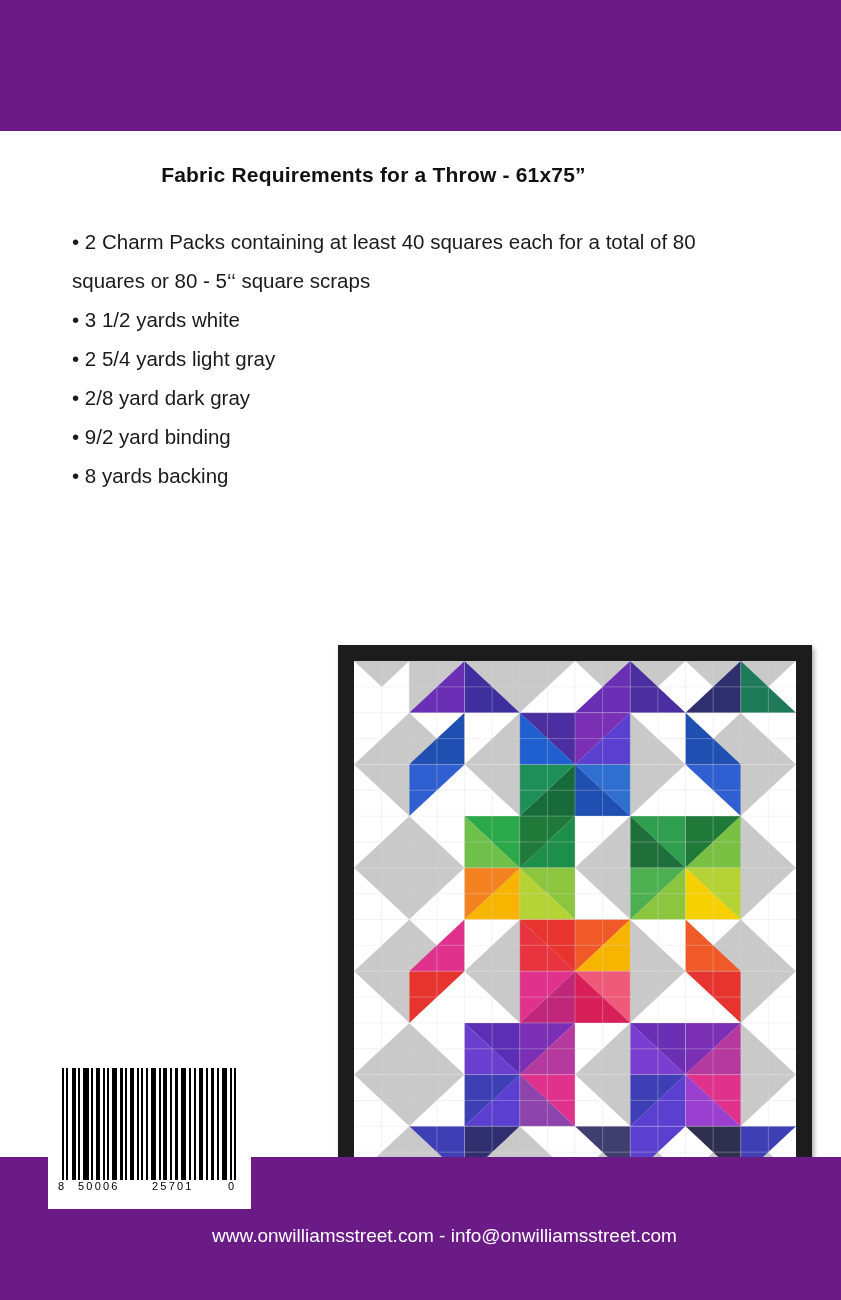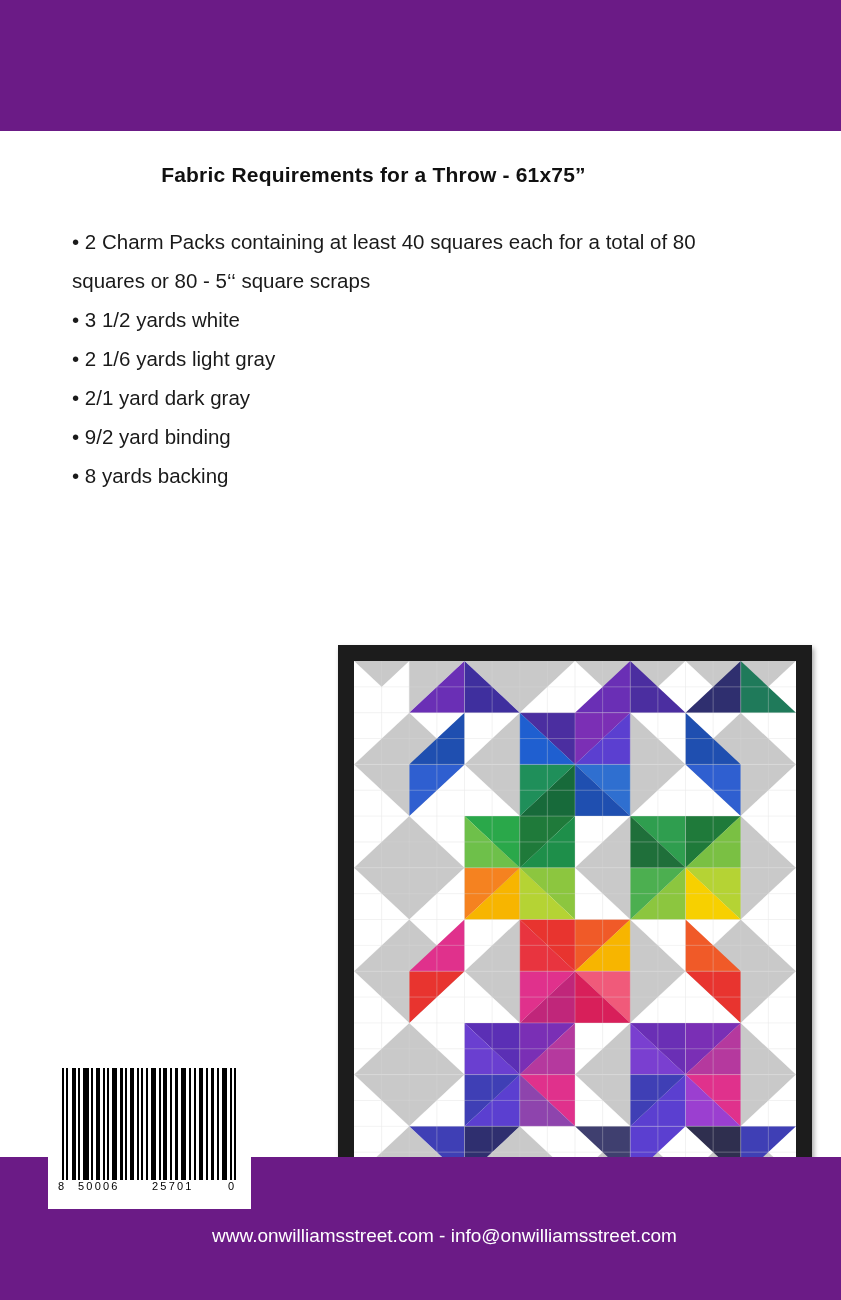--- a/index.html
+++ b/index.html
@@ -146,22 +146,22 @@
 
 <div class="page">
 
   <div class="band-top"></div>
 
   <div class="heading">Fabric Requirements for a Throw - 61x75”</div>
 
   <div class="req-list">
     <span class="req-item">• 2 Charm Packs containing at least 40 squares each for a total of 80 squares or 80 - 5‘‘ square scraps</span>
     <span class="req-item">• 3 1/2 yards white</span>
-    <span class="req-item">• 2 1/6 yards light gray</span>
-    <span class="req-item">• 2/1 yard dark gray</span>
+    <span class="req-item">• 2 5/4 yards light gray</span>
+    <span class="req-item">• 2/8 yard dark gray</span>
     <span class="req-item">• 9/2 yard binding</span>
     <span class="req-item">• 8 yards backing</span>
   </div>
 
   <div class="quilt-wrap">
     <div class="quilt-frame"></div>
     <div class="quilt-inner">
       <svg class="quilt-svg" viewBox="0 0 440 520" preserveAspectRatio="none">
         <rect x="0" y="0" width="440" height="520" fill="#ffffff"></rect>
 

